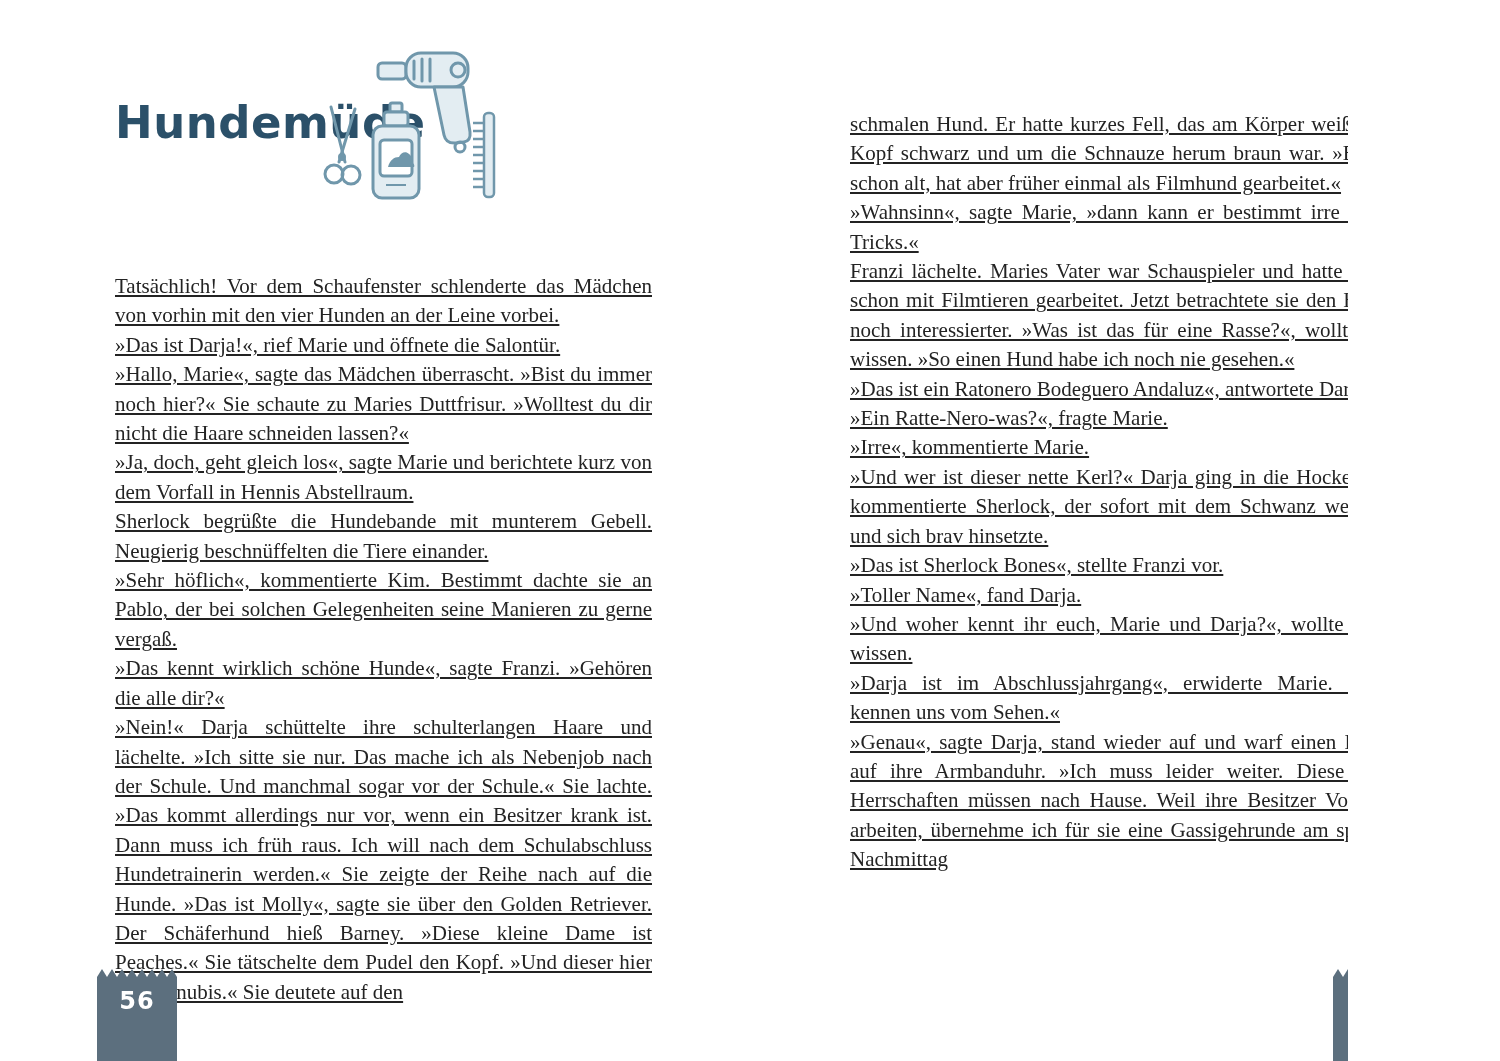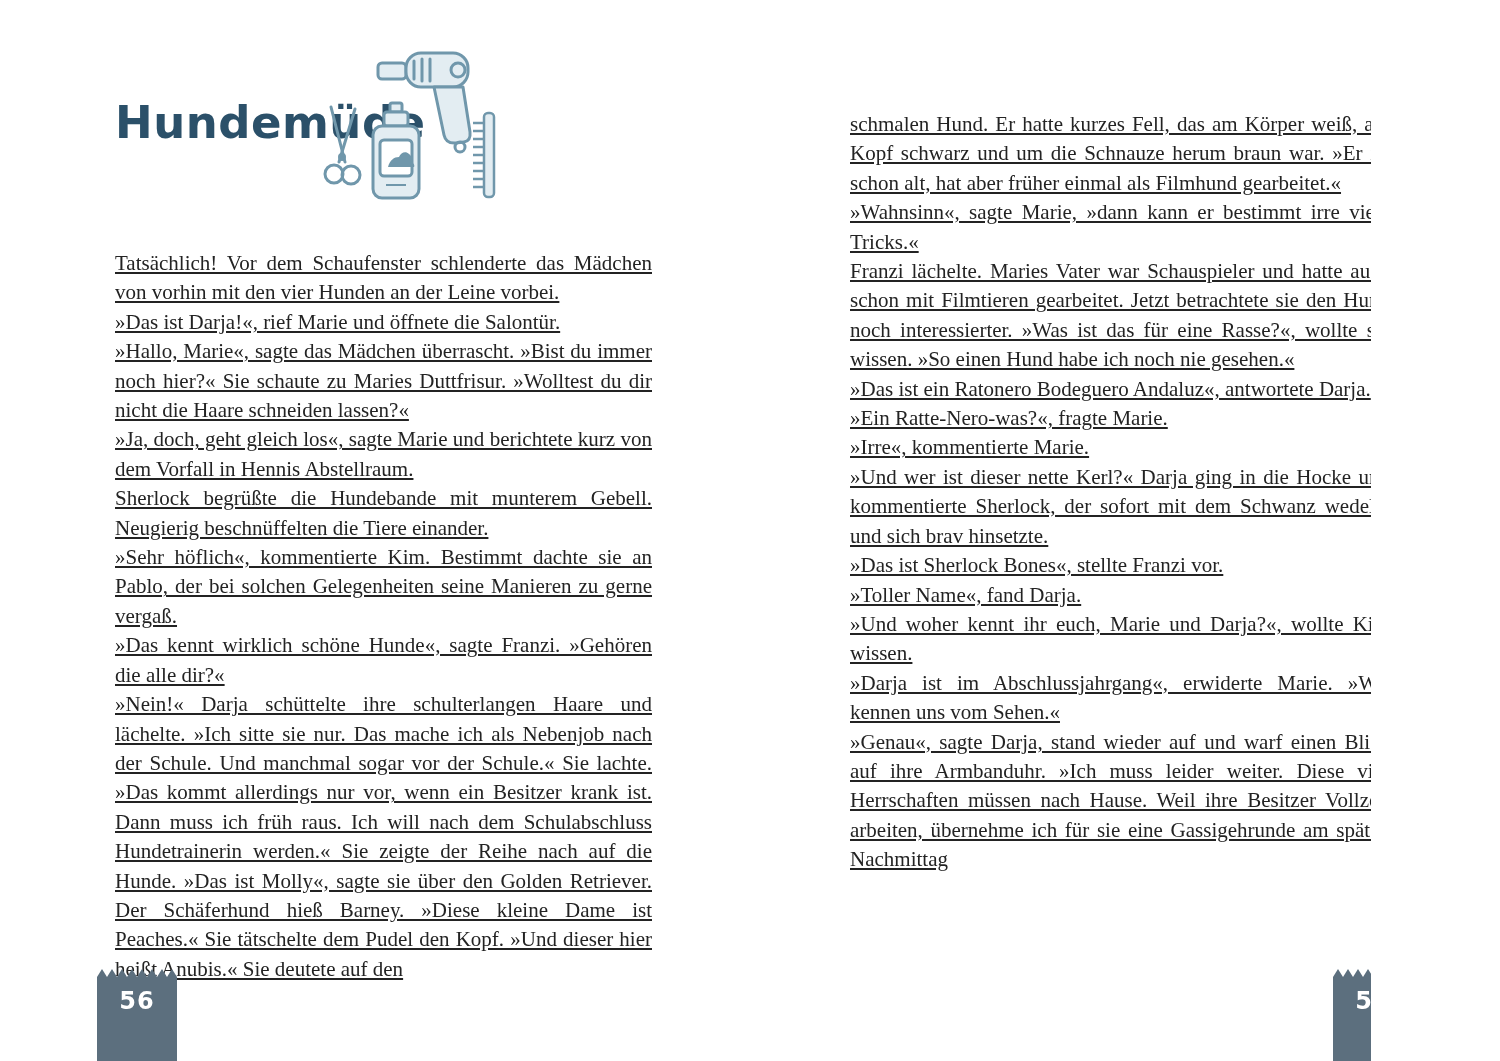--- a/index.html
+++ b/index.html
@@ -10,21 +10,20 @@
     --page-number-text:#ffffff;
     --illustration:#7097ab;
   }
   html,body{margin:0;padding:0;background:#fff;}
   .spread{
     position:relative;
     width:1348px;height:1061px;
     background:var(--background);
     font-family:"Liberation Serif", serif;
     overflow:hidden;
-    padding-left:23px;
   }
   .chapter-title{
     position:absolute;
     left:115px;top:100px;
     margin:0;
     font-family:"DejaVu Sans", sans-serif;
     font-weight:bold;
     font-size:45px;
     line-height:1;
     letter-spacing:0.5px;
@@ -37,21 +36,21 @@
   }
   .body-text{
     position:absolute;
     text-align:justify;
     color:var(--body-text);
     font-size:21px;
     line-height:29.4px;
     hyphens:auto;
     -webkit-hyphens:auto;
   }
-  .text-left{left:115px;top:249px;width:537px;}
+  .text-left{left:115px;top:272px;width:537px;}
   .text-right{left:850px;top:110px;width:540px;}
   .para{margin:0;padding:0;text-decoration:underline;}
   .page-tab{
     position:absolute;
     width:80px;height:92px;
     background:var(--page-tab);
     clip-path:polygon(
       0px 8px,5px 0px,10px 8px,15px 0px,20px 8px,25px 0px,30px 8px,35px 0px,
       40px 8px,45px 0px,50px 8px,55px 0px,60px 8px,65px 0px,70px 8px,75px 0px,
       80px 8px,80px 92px,0px 92px);

